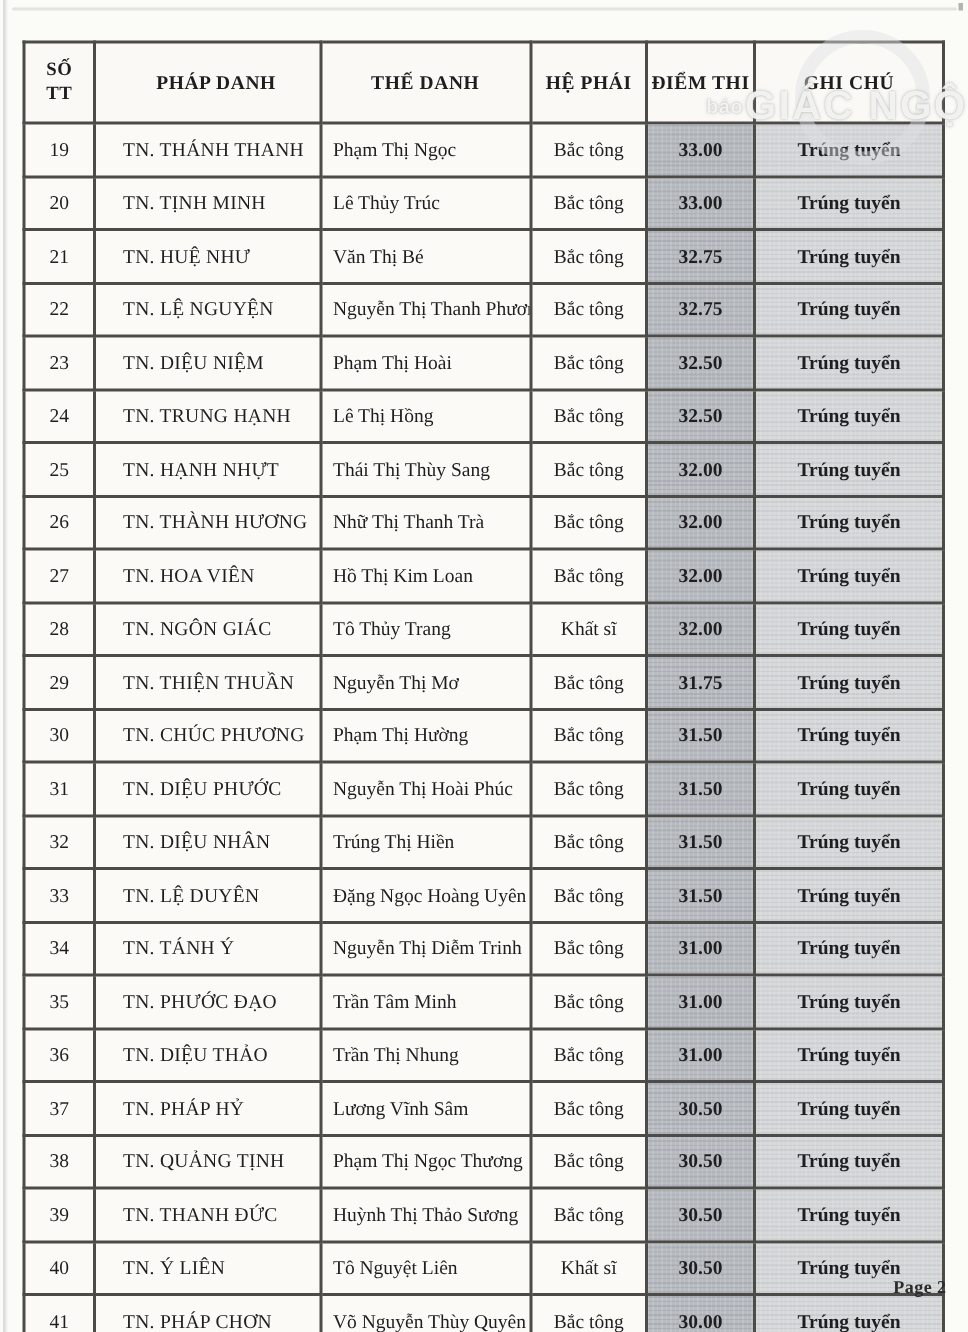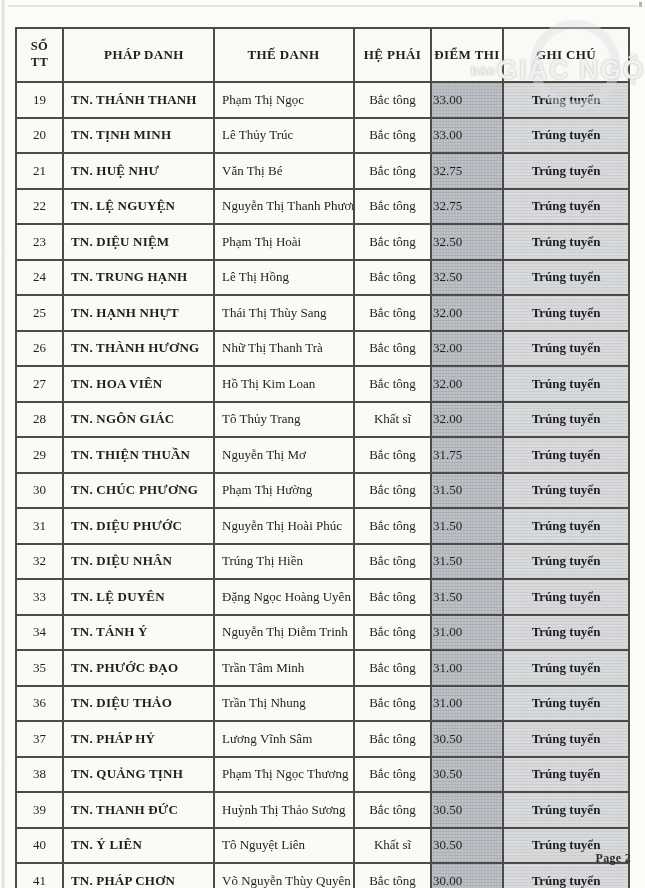--- a/index.html
+++ b/index.html
@@ -46,25 +46,25 @@
     text-align: center;
     background: #faf9f6;
     letter-spacing: 0.4px;
     white-space: normal;
     line-height: 1.25;
   }
   .results thead th.c-stt { font-size: 12.5px; padding: 4px 8px; }
   .results tbody td { height: 31.5px; font-size: 13px; }
 
   .c-stt  { text-align: center; font-size: 12.5px; }
-  .c-phap { text-align: left; font-weight: bold; padding-left: 7px; letter-spacing: 0.2px; }
+  .c-phap { text-align: left; font-weight: normal; padding-left: 18px; letter-spacing: 0.2px; }
   .c-the  { text-align: left; padding-left: 7px; }
   .c-hephai { text-align: center; }
   .c-diem {
-    font-weight: normal; font-size: 13.5px;
+    text-align: center; font-weight: bold; font-size: 13.5px;
     background-color: #b8bcc1;
     background-image:
       repeating-linear-gradient(0deg,  rgba(80,86,96,0.14) 0 1px, rgba(0,0,0,0) 1px 3px),
       repeating-linear-gradient(90deg, rgba(255,255,255,0.12) 0 1px, rgba(0,0,0,0) 1px 3px);
   }
   .c-ghichu {
     text-align: center; font-weight: bold;
     background-color: #d6d8da;
     background-image:
       repeating-linear-gradient(0deg,  rgba(100,104,112,0.10) 0 1px, rgba(0,0,0,0) 1px 3px),

